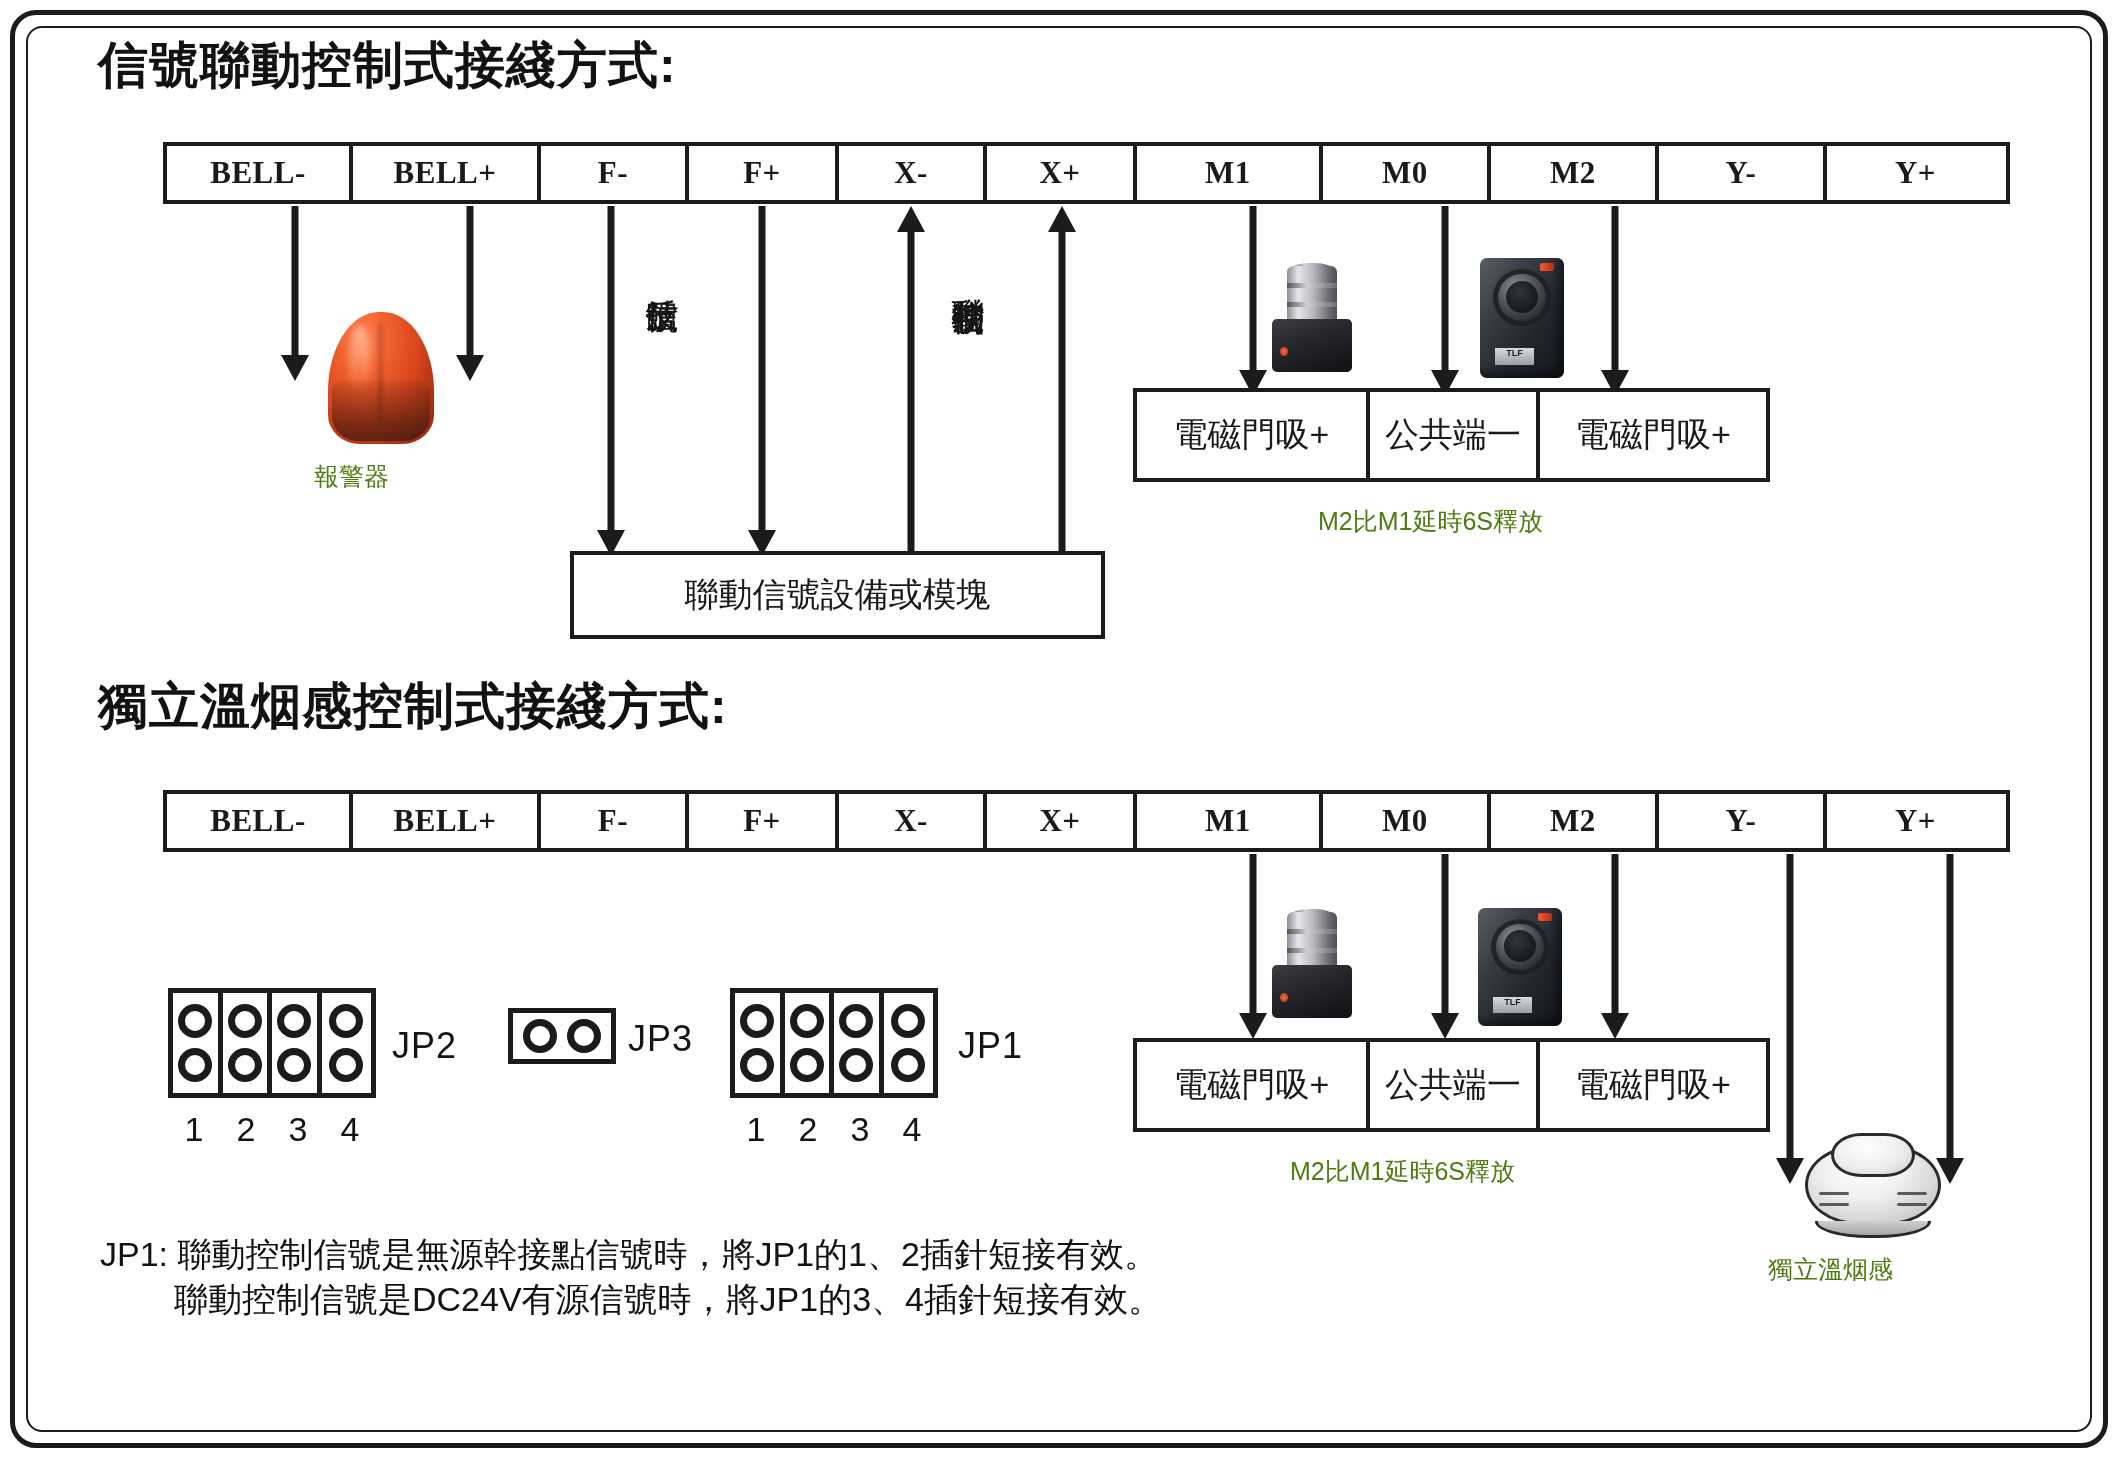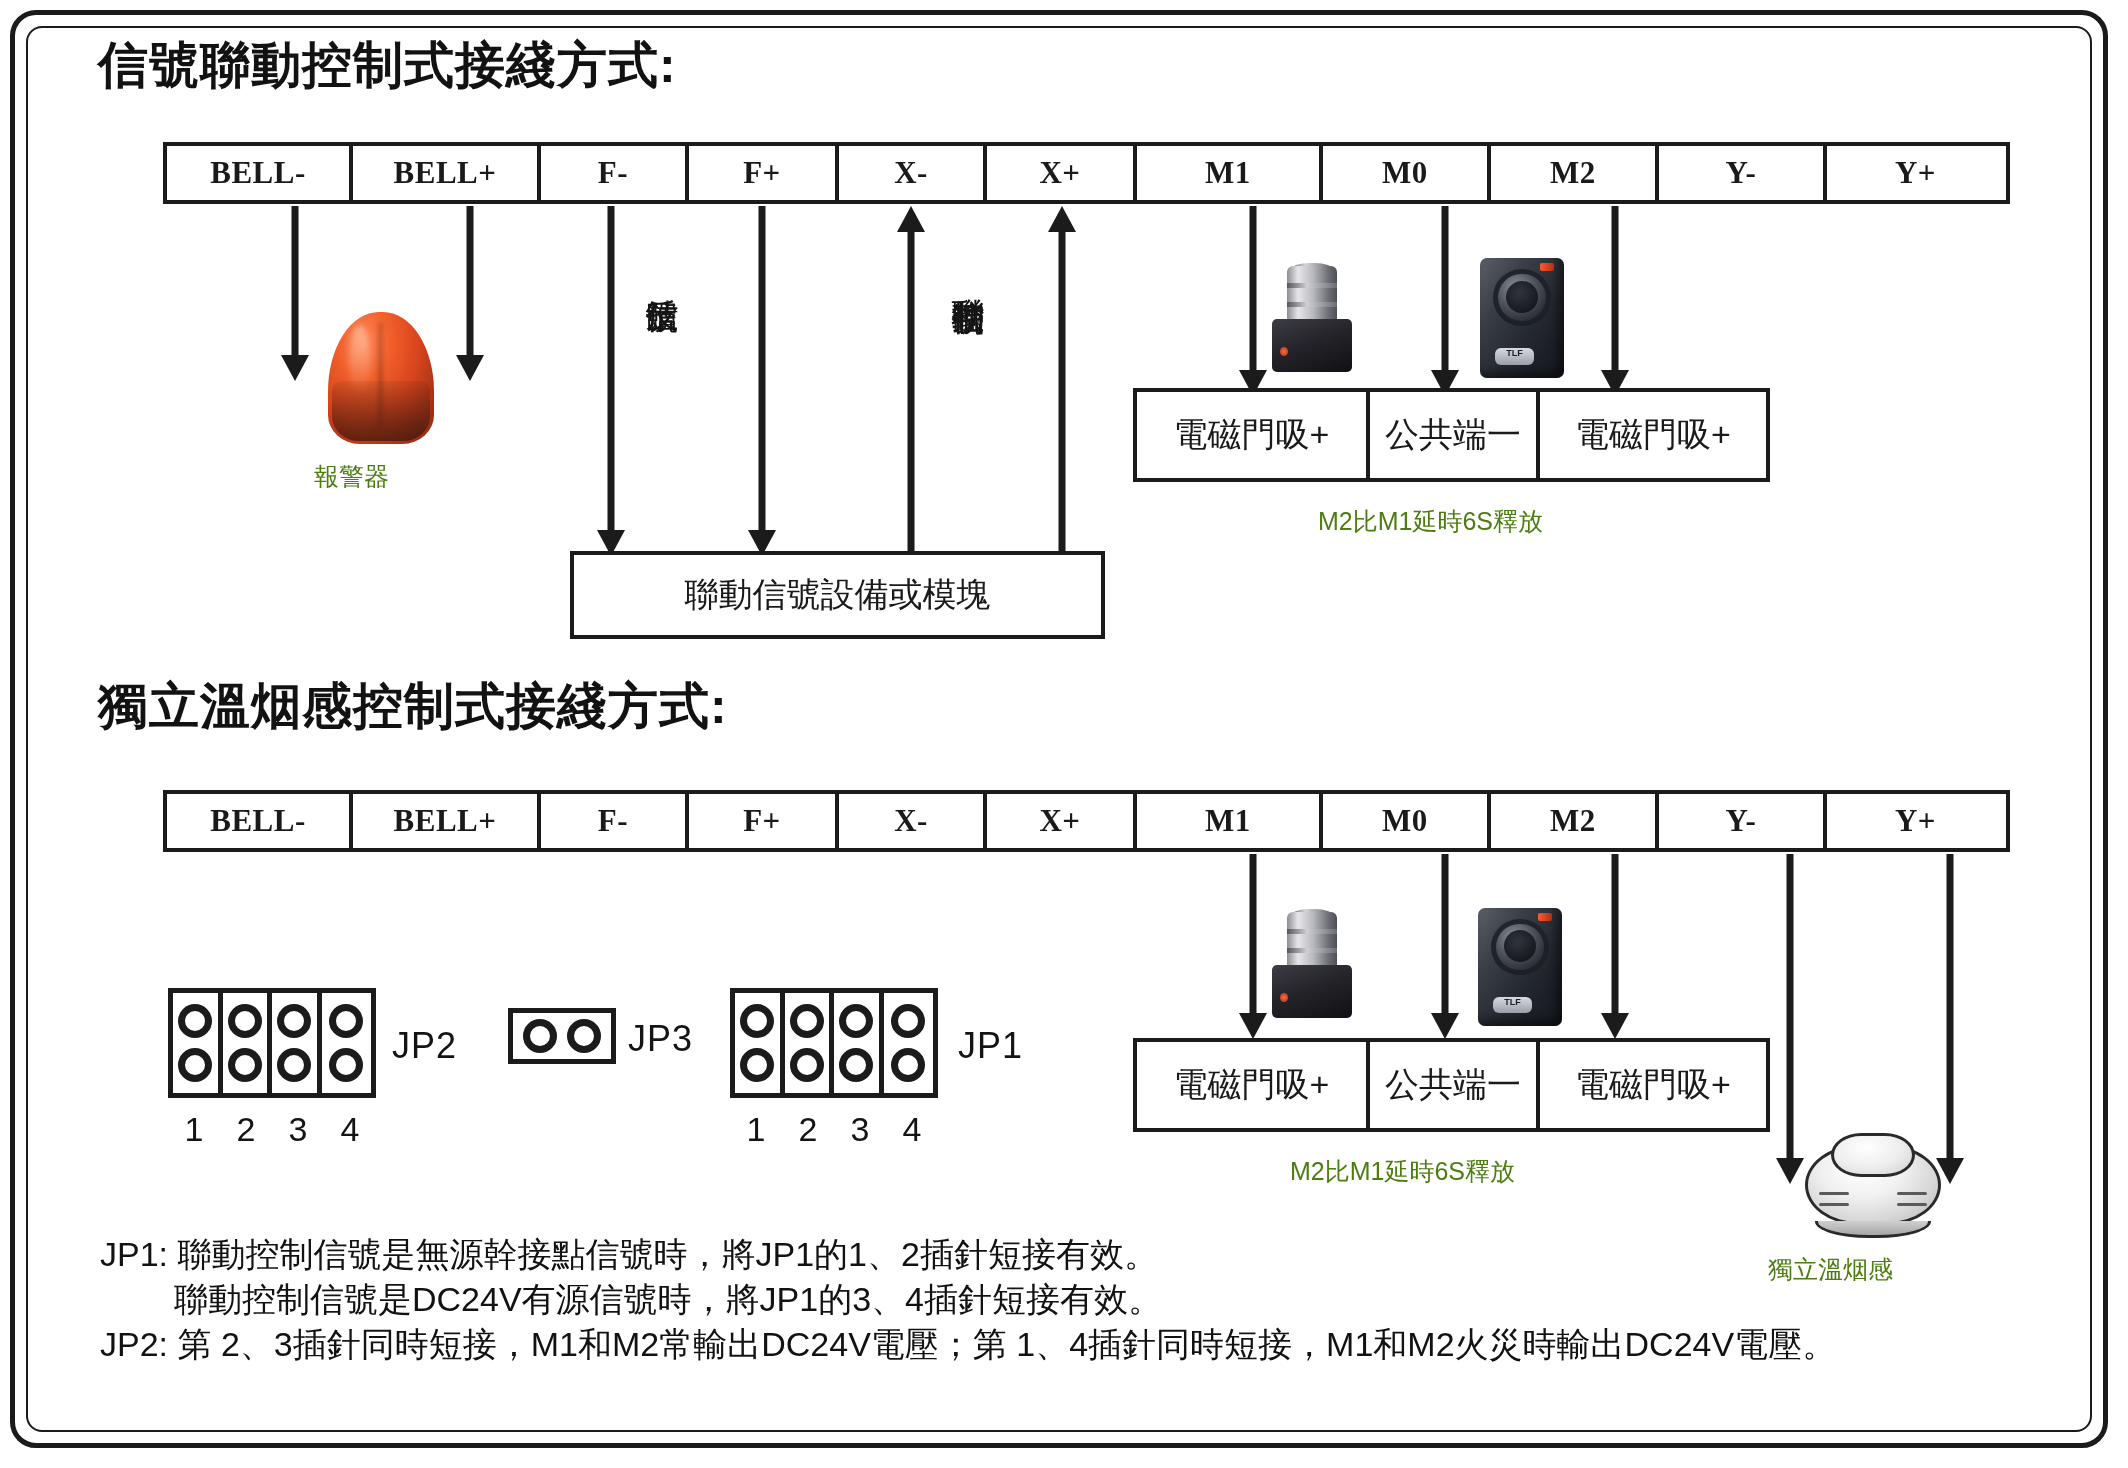--- a/index.html
+++ b/index.html
@@ -135,21 +135,21 @@
   }
   .callpoint .circ2{
     position:absolute;left:31%;top:19%;width:38%;height:27%;border-radius:50%;
     background:radial-gradient(circle at 42% 36%, #30353d, #0c0e12);
   }
   .callpoint .led{
     position:absolute;right:12%;top:4%;width:17%;height:7%;border-radius:2px;
     background:linear-gradient(90deg,#ff5b2e,#b22d12);
   }
   .callpoint .plate{
-    position:absolute;left:18%;bottom:11%;width:46%;height:14%;border-radius:6px;
+    position:absolute;left:18%;bottom:11%;width:46%;height:14%;border-radius:0;
     background:linear-gradient(180deg,#d7dae0,#9a9ea7);
   }
   .callpoint .plate span{
     display:block;font-size:9px;text-align:center;color:#1b1e24;line-height:1.2;font-weight:700;
   }
 
   
   .smoke{position:absolute;}
   .smoke .body{
     position:absolute;left:0;top:14%;width:100%;height:72%;
@@ -427,16 +427,15 @@
     <div class="slot" style="left:10%;top:66%;width:22%;"></div>
     <div class="slot" style="left:68%;top:66%;width:22%;"></div>
     <div class="top"></div>
     <div class="base"></div>
   </div>
   <div class="caption" style="left:1768px;top:1253px;">獨立溫烟感</div>
 
   <div class="notes" style="left:100px;top:1232px;">
     <span class="line">JP1: 聯動控制信號是無源幹接點信號時，將JP1的1、2插針短接有效。</span>
     <span class="line indent">聯動控制信號是DC24V有源信號時，將JP1的3、4插針短接有效。</span>
-    <span class="line">JP2: 第 2、3插針同時短接，M1和M2常輸出DC24V電壓；第 1、4插針同時短接，M1和M2火災時輸出DC24V電壓。</span>
   </div>
 
 </div>
 
 </body></html>

